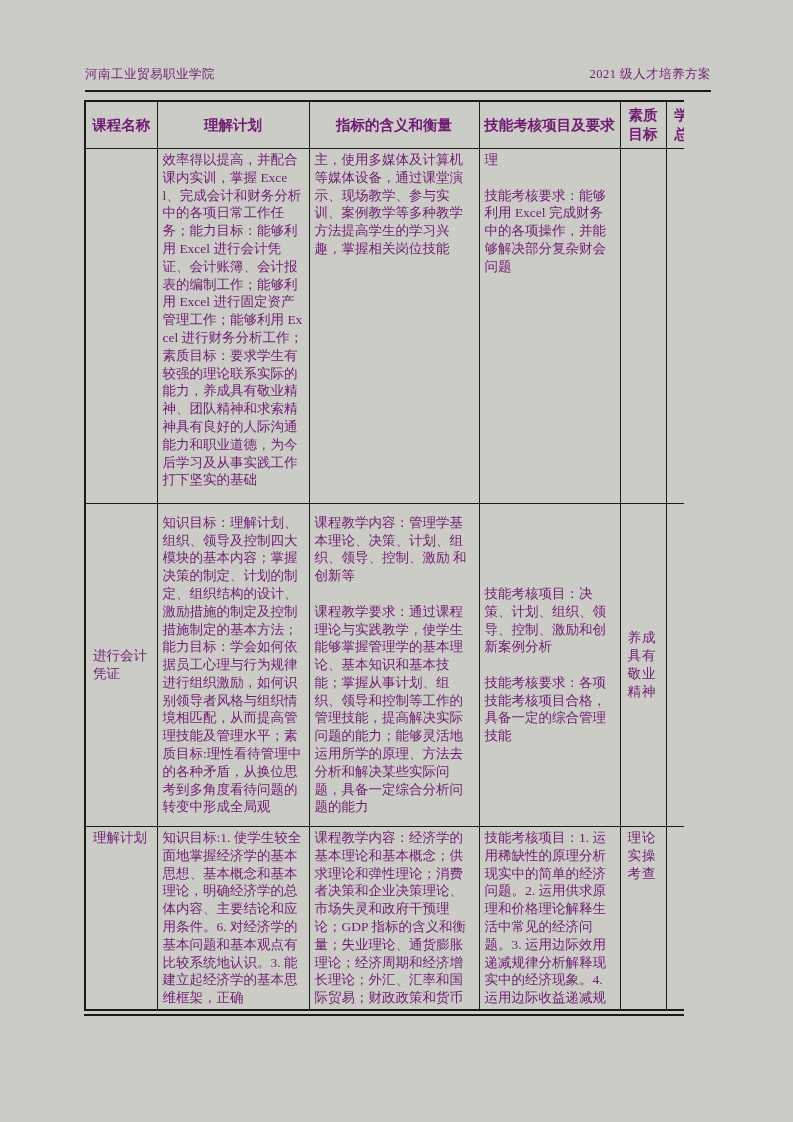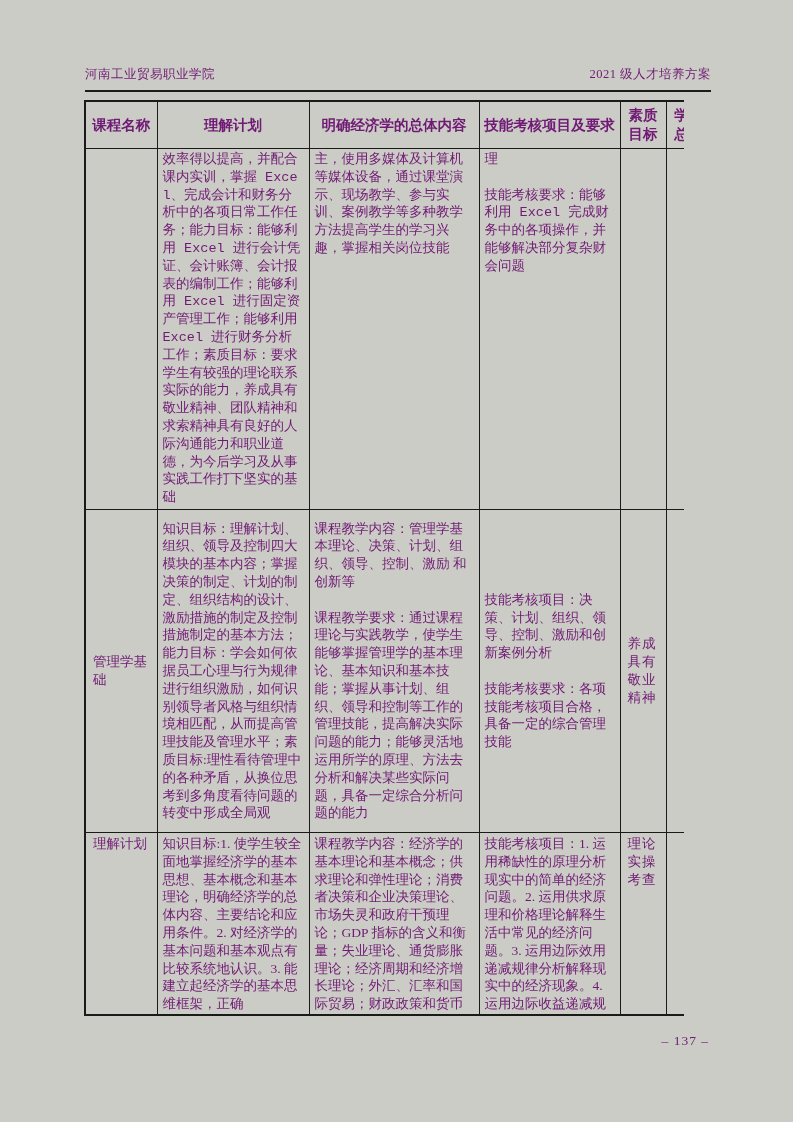--- a/index.html
+++ b/index.html
@@ -44,21 +44,21 @@
     padding:1px 4px;
   }
   .course-table td {
     font-size:13.5px;
     line-height:17.8px;
     padding:2px 5px;
     vertical-align:top;
     text-align:left;
   }
   .pre { white-space:pre-wrap; word-break:break-all; }
-  tr.row-1 td { height:350px;font-family:Liberation Mono, monospace; }
+  tr.row-1 td { height:350px; }
   tr.row-2 td { height:318px; vertical-align:middle; }
   tr.row-3 td { vertical-align:top; }
   td.cell-name { vertical-align:middle; padding:2px 7px; }
   td.cell-method { vertical-align:middle; padding:2px 7px; letter-spacing:1px; }
   td.cell-hours { vertical-align:middle; text-align:right; }
   .page-footer {
     position:absolute; top:1033px; left:0; width:709px;
     text-align:right;
     font-size:13.5px; letter-spacing:1px;
   }
@@ -80,56 +80,55 @@
           <col style="width:152px">
           <col style="width:170px">
         <col style="width:141px">
           <col style="width:46px">
           <col style="width:46px">
       </colgroup>
       <thead>
         <tr>
           <th>课程名称</th>
           <th>理解计划</th>
-          <th>明确经济学的总体内容</th>
+          <th>指标的含义和衡量</th>
           <th>技能考核项目及要求</th>
           <th>素质目标</th>
           <th>学时总计</th>
         </tr>
       </thead>
       <tbody>
         <tr class="row-1">
           <td class="cell-name"></td>
           <td class="pre">效率得以提高，并配合课内实训，掌握 Excel、完成会计和财务分析中的各项日常工作任务；能力目标：能够利用 Excel 进行会计凭证、会计账簿、会计报表的编制工作；能够利用 Excel 进行固定资产管理工作；能够利用 Excel 进行财务分析工作；素质目标：要求学生有较强的理论联系实际的能力，养成具有敬业精神、团队精神和求索精神具有良好的人际沟通能力和职业道德，为今后学习及从事实践工作打下坚实的基础</td>
           <td class="pre">主，使用多媒体及计算机等媒体设备，通过课堂演示、现场教学、参与实训、案例教学等多种教学方法提高学生的学习兴趣，掌握相关岗位技能</td>
           <td class="pre">理
 
 技能考核要求：能够利用 Excel 完成财务中的各项操作，并能够解决部分复杂财会问题</td>
           <td class="cell-method"></td>
           <td class="cell-hours"></td>
         </tr>
         <tr class="row-2">
-          <td class="cell-name">管理学基础</td>
+          <td class="cell-name">进行会计凭证</td>
           <td class="pre">知识目标：理解计划、组织、领导及控制四大模块的基本内容；掌握决策的制定、计划的制定、组织结构的设计、激励措施的制定及控制措施制定的基本方法；能力目标：学会如何依据员工心理与行为规律进行组织激励，如何识别领导者风格与组织情境相匹配，从而提高管理技能及管理水平；素质目标:理性看待管理中的各种矛盾，从换位思考到多角度看待问题的转变中形成全局观</td>
           <td class="pre">课程教学内容：管理学基本理论、决策、计划、组织、领导、控制、激励 和创新等
 
 课程教学要求：通过课程理论与实践教学，使学生能够掌握管理学的基本理论、基本知识和基本技能；掌握从事计划、组织、领导和控制等工作的管理技能，提高解决实际问题的能力；能够灵活地运用所学的原理、方法去分析和解决某些实际问题，具备一定综合分析问题的能力</td>
           <td class="pre">技能考核项目：决策、计划、组织、领导、控制、激励和创新案例分析
 
 技能考核要求：各项技能考核项目合格，具备一定的综合管理技能</td>
           <td class="cell-method">养成具有敬业精神</td>
           <td class="cell-hours">72</td>
         </tr>
         <tr class="row-3">
           <td class="cell-name">理解计划</td>
-          <td class="pre">知识目标:1. 使学生较全面地掌握经济学的基本思想、基本概念和基本理论，明确经济学的总体内容、主要结论和应用条件。2. 对经济学的基本问题和基本观点有比较系统地认识。3. 能建立起经济学的基本思维框架，正确</td>
+          <td class="pre">知识目标:1. 使学生较全面地掌握经济学的基本思想、基本概念和基本理论，明确经济学的总体内容、主要结论和应用条件。6. 对经济学的基本问题和基本观点有比较系统地认识。3. 能建立起经济学的基本思维框架，正确</td>
           <td class="pre">课程教学内容：经济学的基本理论和基本概念；供求理论和弹性理论；消费者决策和企业决策理论、市场失灵和政府干预理论；GDP 指标的含义和衡量；失业理论、通货膨胀理论；经济周期和经济增长理论；外汇、汇率和国际贸易；财政政策和货币</td>
           <td class="pre">技能考核项目：1. 运用稀缺性的原理分析现实中的简单的经济问题。2. 运用供求原理和价格理论解释生活中常见的经济问题。3. 运用边际效用递减规律分析解释现实中的经济现象。4. 运用边际收益递减规</td>
           <td class="cell-method">理论实操考查</td>
           <td class="cell-hours">72</td>
         </tr>
       </tbody>
     </table>
   </div>
 
-  <div class="page-footer">– 137 –</div>
 
 </div>
 
 </body></html>

